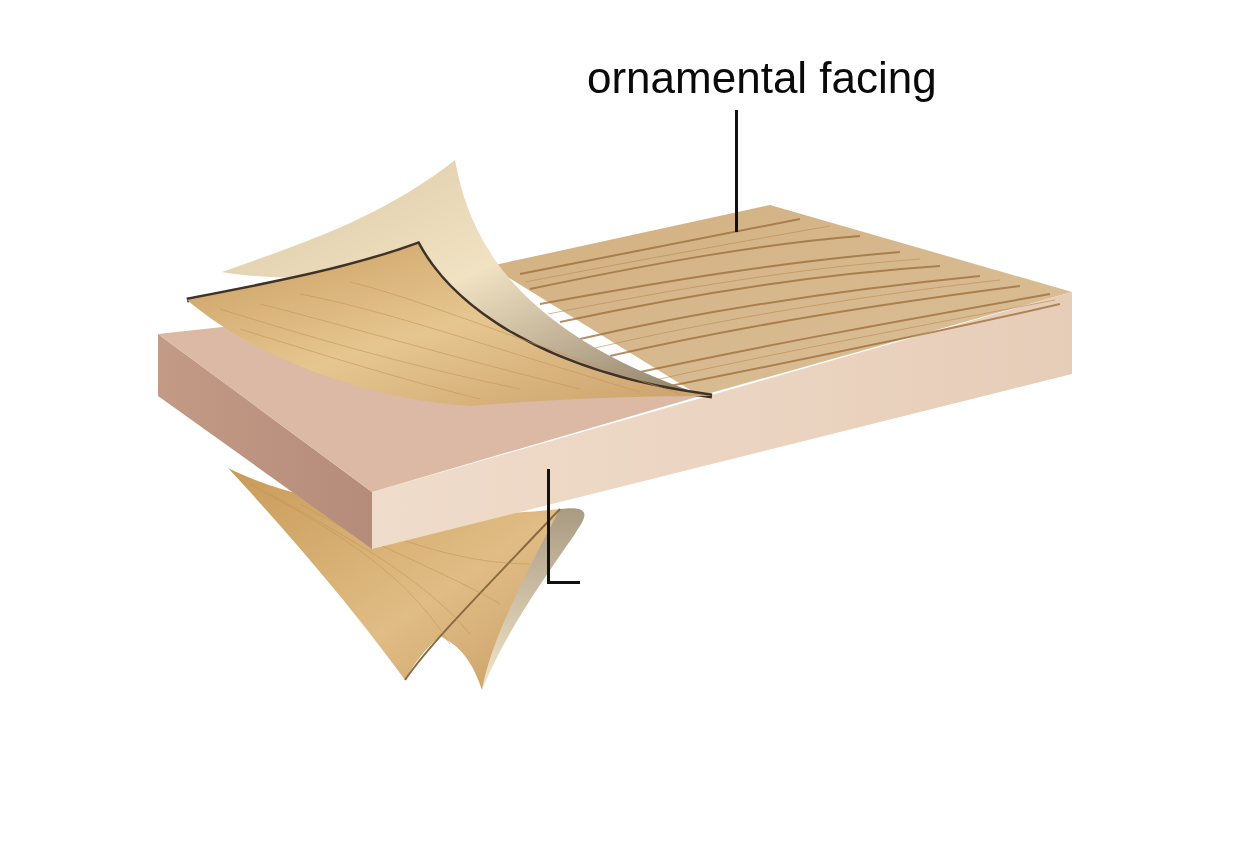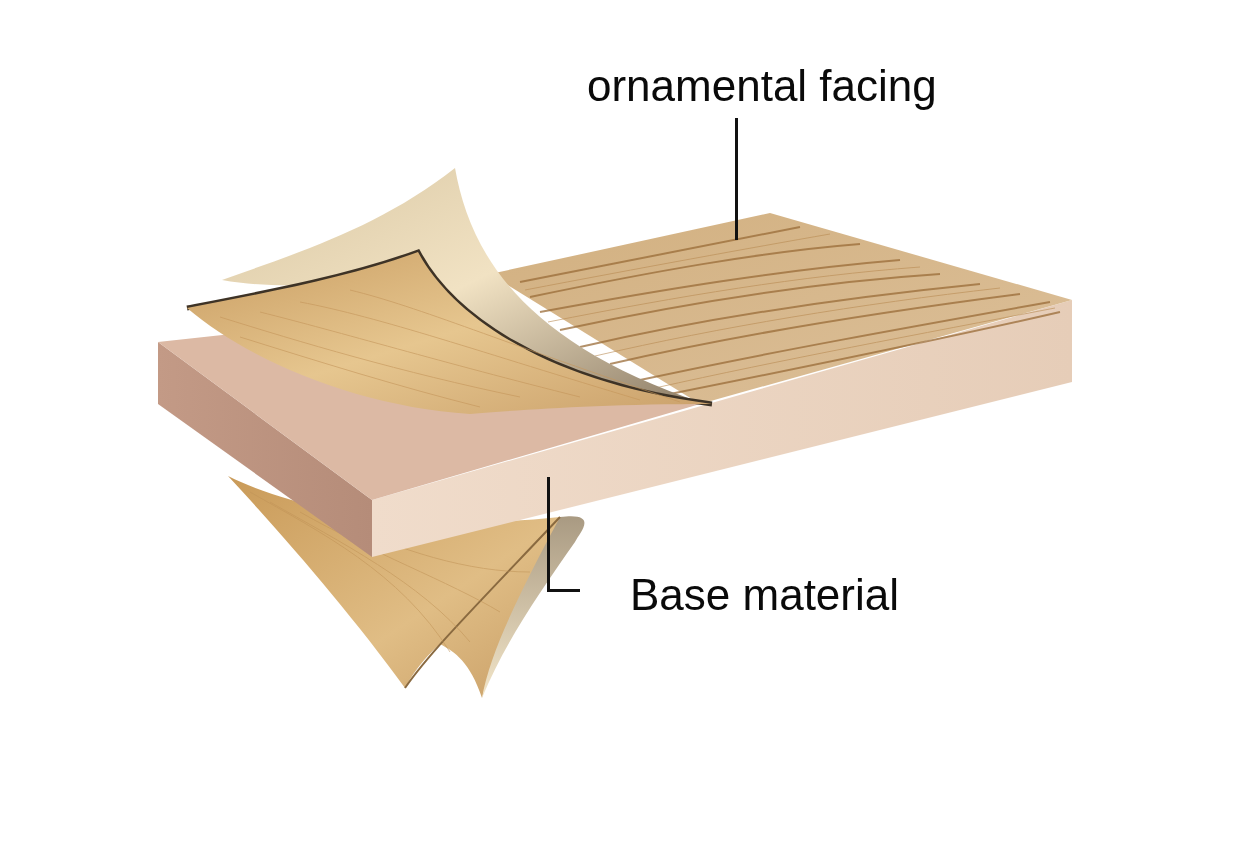--- a/index.html
+++ b/index.html
@@ -1,18 +1,18 @@
 <!DOCTYPE html>
 <html><head>
 <meta charset="utf-8">
 <style>
   html, body { margin:0; padding:0; background:#ffffff; }
   body { width:1240px; height:847px; position:relative; overflow:hidden;
          font-family:"Liberation Sans", sans-serif; }
-  .stage { position:absolute; left:0; top:12px; width:1240px; height:751px; }
+  .stage { position:absolute; left:0; top:4px; width:1240px; height:751px; }
   .label { position:absolute; color:#0a0a0a; font-size:44px; line-height:1; white-space:nowrap;
            font-family:"Liberation Sans", sans-serif; }
   .label-top { left:587px; top:52px; }
   .label-bottom { left:630px; top:561px; }
   .leader { position:absolute; background:#111; }
 </style>
 </head>
 <body>
 
 <div class="stage">
@@ -107,14 +107,13 @@
   </svg>
 
   
   <div class="leader" style="left:735px; top:106px; width:3px; height:122px;"></div>
 
   
   <div class="leader" style="left:547px; top:465px; width:3px; height:115px;"></div>
   <div class="leader" style="left:547px; top:577px; width:33px; height:3px;"></div>
 
   <div class="label label-top">ornamental facing</div>
-  <div class="label label-bottom">Base material</div>
 </div>
 
 </body></html>

